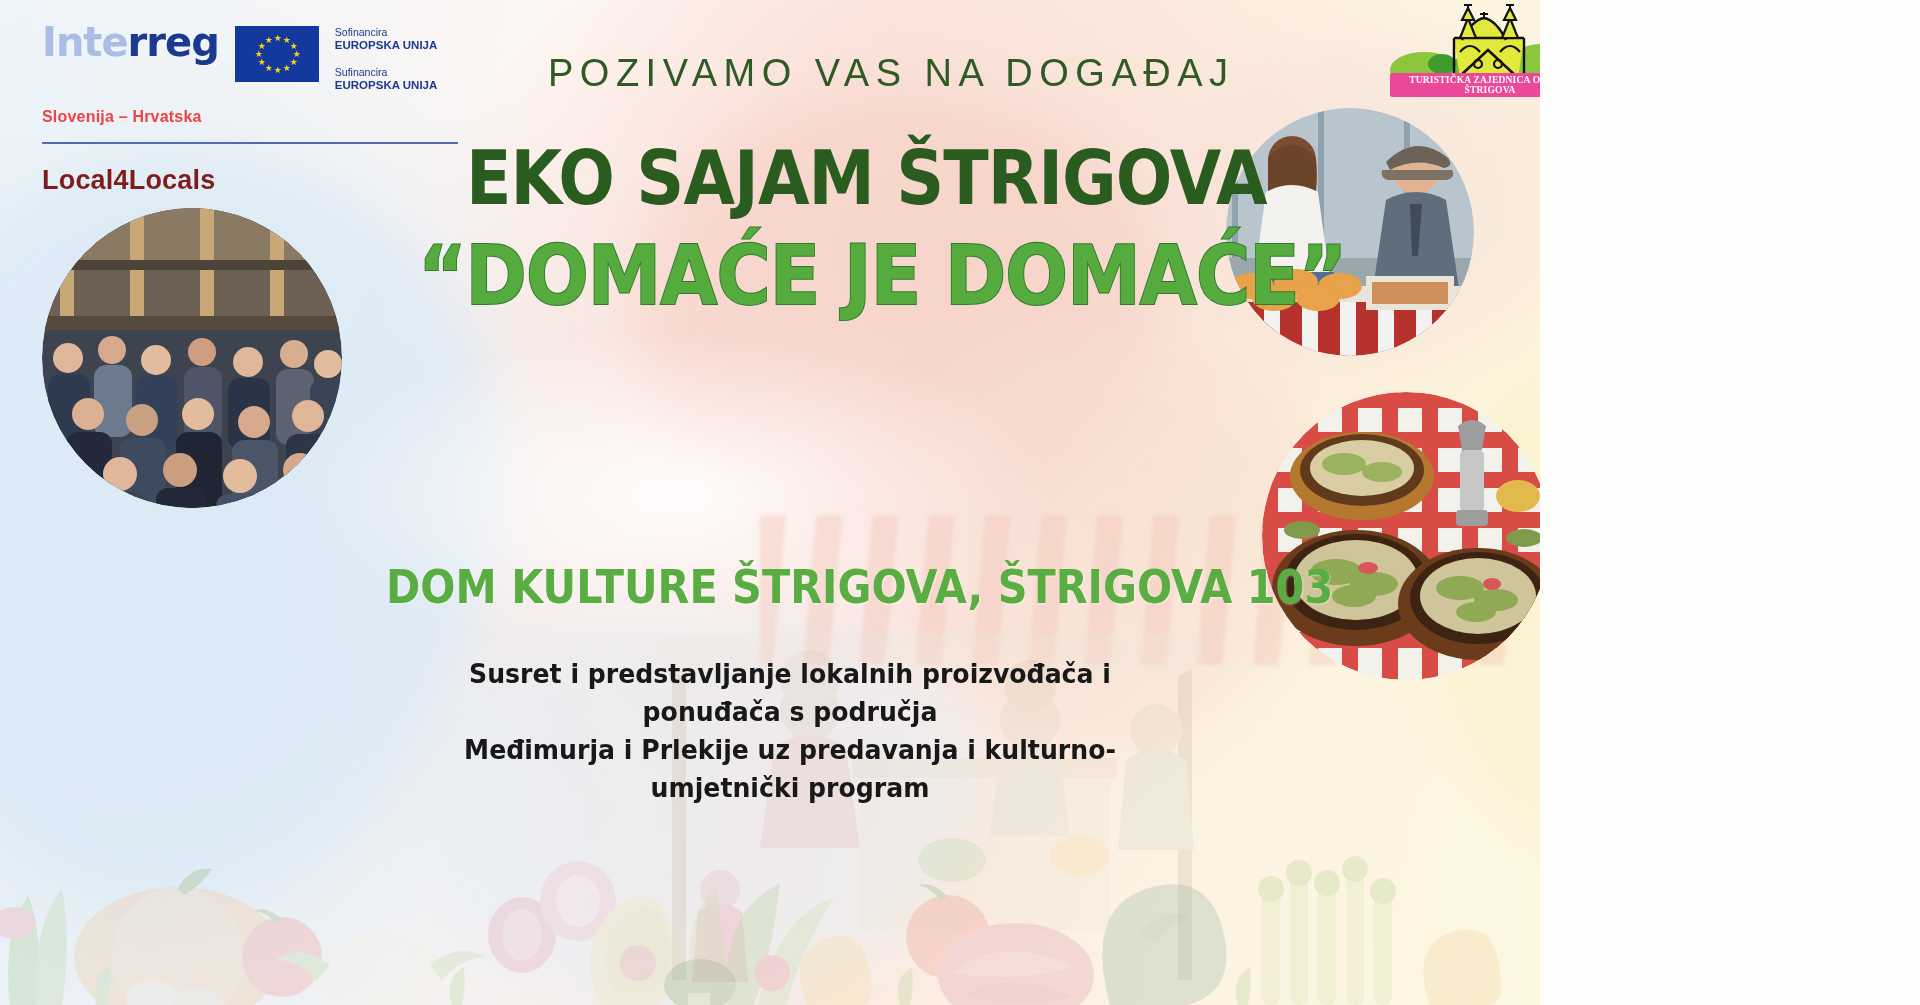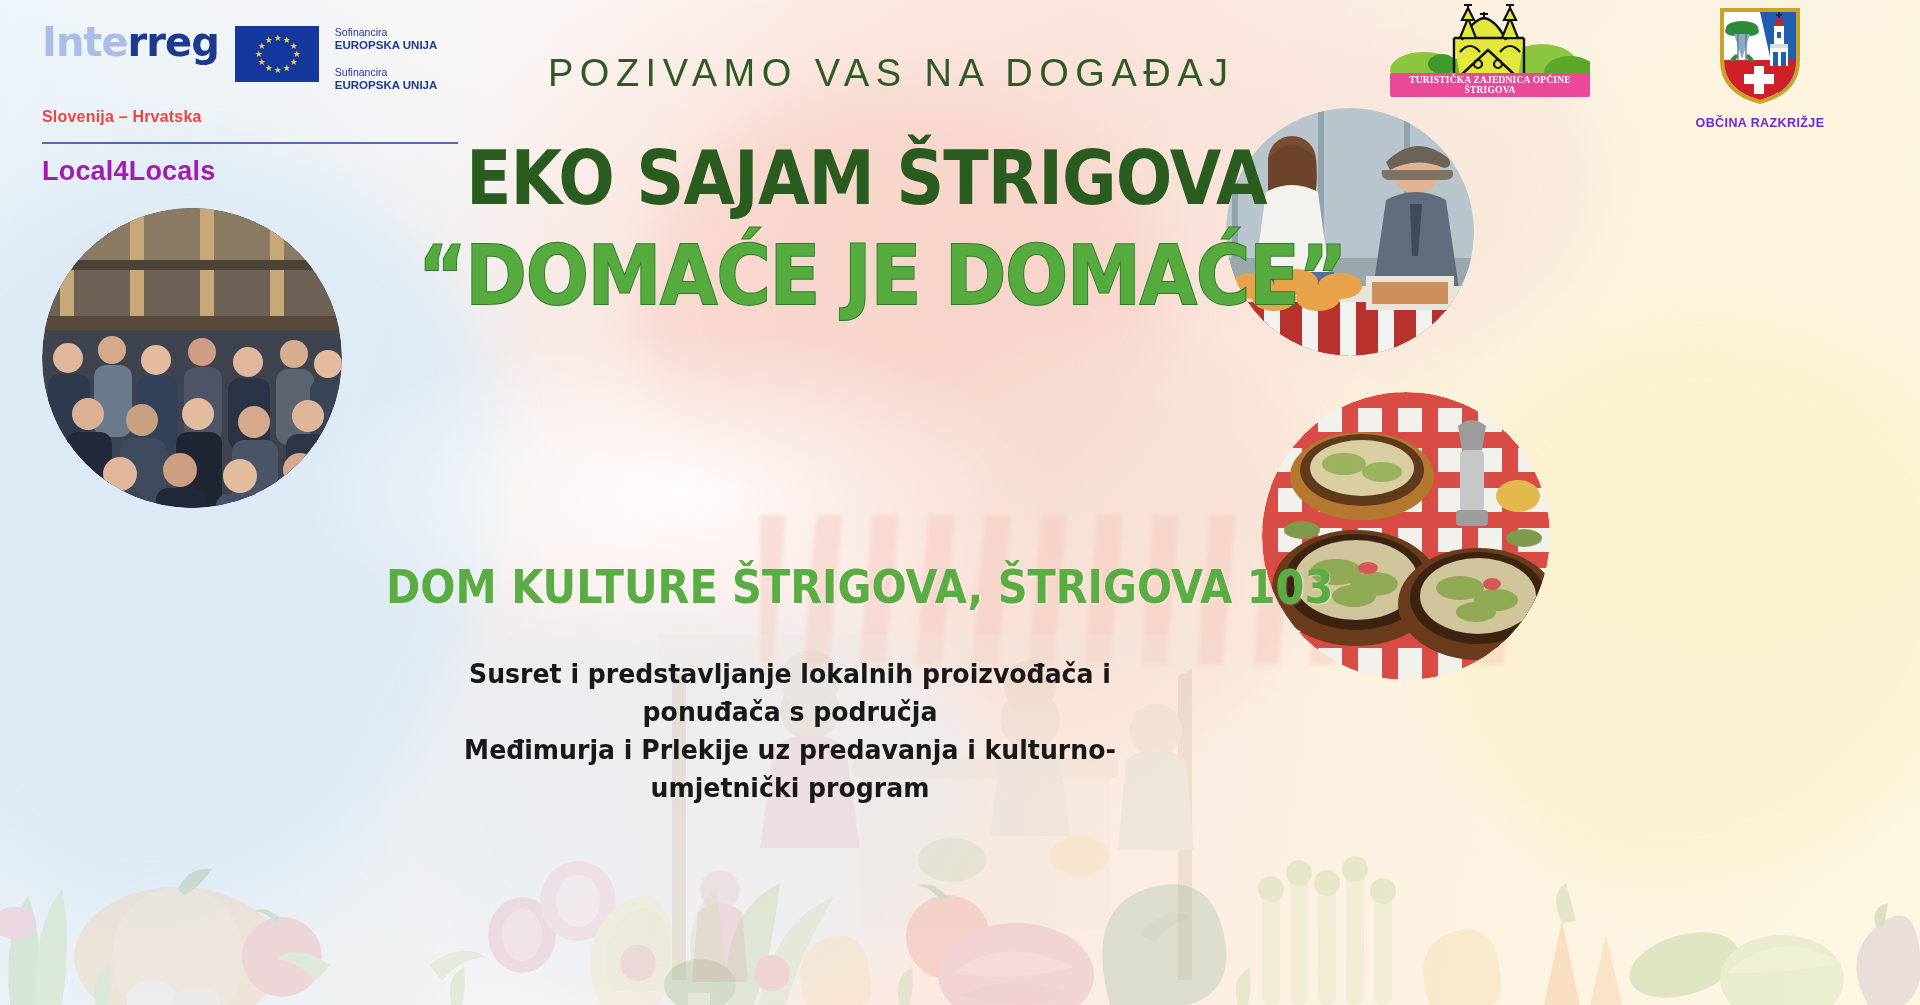--- a/index.html
+++ b/index.html
@@ -1,21 +1,21 @@
 <!DOCTYPE html>
 <html><head>
 <meta charset="utf-8">
 <style>
   html,body{margin:0;padding:0;}
   body{
     width:1920px;height:1005px;overflow:hidden;
     font-family:"Liberation Sans",sans-serif;
     background:#fdfdfb;
   }
-  #poster{position:relative;width:1920px;height:1005px;overflow:hidden;}
+  #poster{position:relative;width:1540px;height:1005px;overflow:hidden;}
 
   
   .bg{position:absolute;inset:0;}
   .bg-base{background:
       radial-gradient(ellipse 900px 700px at 1700px 430px, #fdf4d9 0%, rgba(253,244,217,0) 62%),
       radial-gradient(ellipse 780px 620px at 980px 250px, #f9dcd3 0%, rgba(249,220,211,0) 68%),
       radial-gradient(ellipse 700px 800px at 760px 520px, #fbe6e0 0%, rgba(251,230,224,0) 70%),
       radial-gradient(ellipse 820px 900px at 170px 620px, #dceaf4 0%, rgba(220,234,244,0) 72%),
       linear-gradient(100deg,#eef5fa 0%,#fdf6f3 34%,#fbe9e2 52%,#fcf1e2 72%,#fdf7e2 100%);
   }
@@ -45,21 +45,21 @@
   .ir-row{display:flex;align-items:flex-start;gap:16px;}
   .ir-word{font-family:"DejaVu Sans",sans-serif;font-weight:700;font-size:40px;letter-spacing:-1px;line-height:1;}
   .ir-word .lite{color:#a9bde6;}
   .ir-word .dark{color:#1b3a8f;}
   .euflag{width:84px;height:56px;background:#13389e;position:relative;flex:none;margin-top:4px;}
   .star{position:absolute;color:#f7d417;font-size:9px;line-height:9px;}
   .eu-txt{font-size:11.5px;line-height:13px;color:#1b3a8f;font-weight:700;margin-top:4px;}
   .eu-txt .thin{font-weight:400;font-size:10.5px;}
   .ir-sub{margin-top:16px;font-weight:700;font-size:16px;color:#ef4444;letter-spacing:.2px;}
   .ir-rule{margin-top:16px;width:416px;height:2px;background:#2b4a9b;opacity:.8;}
-  .ir-brand{margin-top:12px;font-weight:700;font-size:27px;color:#a21caf;letter-spacing:.2px;}
+  .ir-brand{margin-top:21px;font-weight:700;font-size:27px;color:#7f1d1d;letter-spacing:.2px;}
 
   
   .tz-logo{position:absolute;left:1390px;top:4px;width:200px;text-align:center;}
   .tz-art{position:relative;width:200px;height:76px;}
   .tz-cap{font-family:"Liberation Serif",serif;font-weight:700;font-size:9.5px;color:#ffffff;letter-spacing:.2px;}
   .tz-capwrap{background:#ec4899;padding:2px 4px;border-radius:2px;margin-top:-11px;position:relative;z-index:4;}
 
   .oc-logo{position:absolute;left:1655px;top:4px;width:210px;text-align:center;}
   .oc-cap{font-weight:700;font-size:12.5px;color:#6d28d9;letter-spacing:.4px;margin-top:4px;}
 

